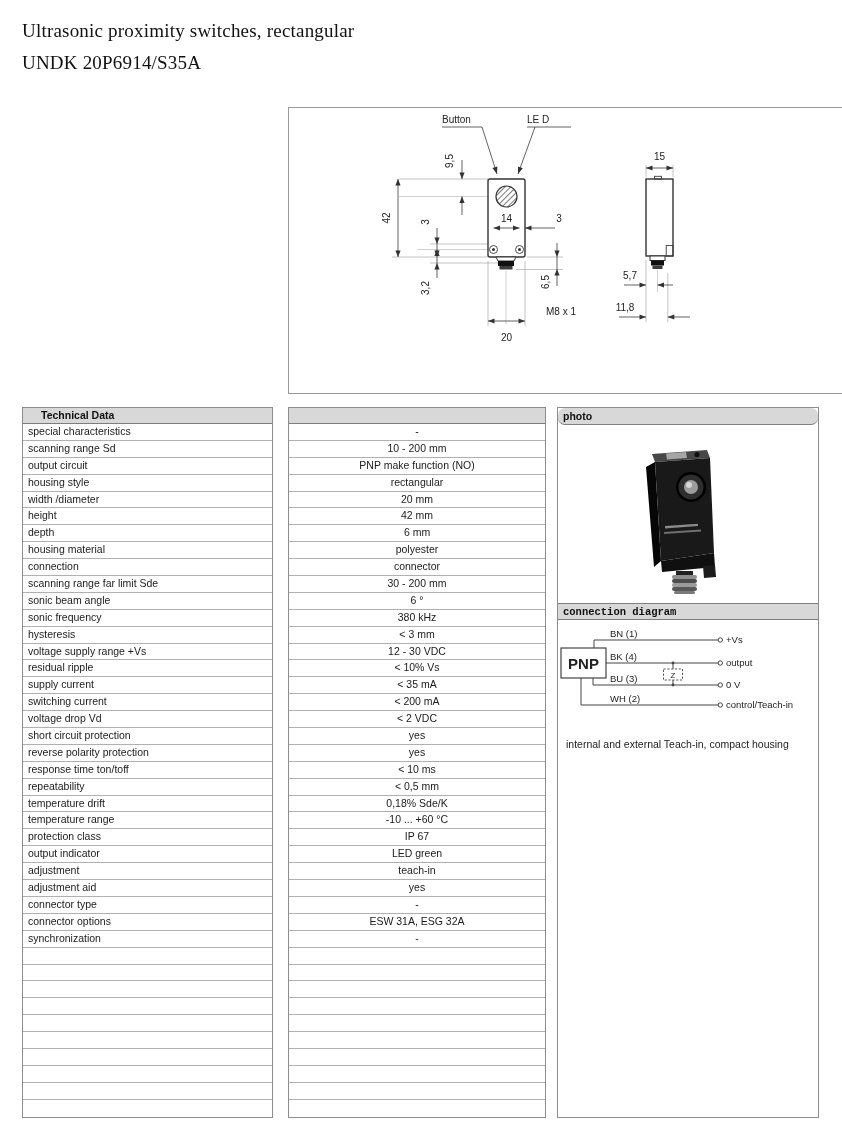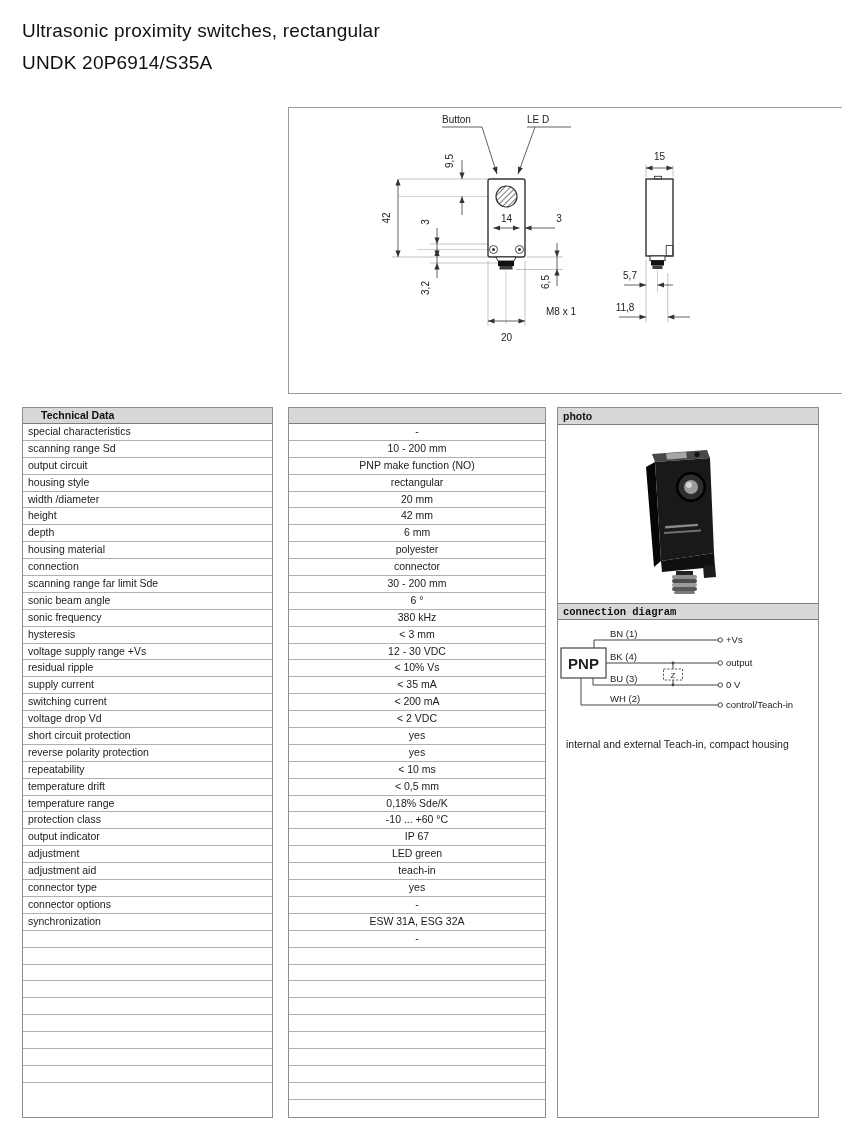--- a/index.html
+++ b/index.html
@@ -5,21 +5,21 @@
   * { box-sizing: border-box; margin: 0; padding: 0; }
   html,body { background:#fff; }
   body {
     width: 842px; height: 1132px; position: relative;
     font-family: "Liberation Sans", "DejaVu Sans", sans-serif;
     color:#1a1a1a;
   }
   .abs { position:absolute; }
 
   
-  .title { left:22px; font-size:19px; color:#111; letter-spacing:.2px; }
+  .title { left:22px; font-size:19px; color:#111; letter-spacing:.2px;font-family:Liberation Serif, serif; }
 
   
   #drawing-box { left:288px; top:107px; width:596px; height:287px;
     border:1px solid #9a9a9a; background:#fff; }
 
   
   .tcol { top:407px; height:711px; border:1px solid #8d8d8d; background:#fff; }
   #label-col { left:22px;  width:251px; }
   #value-col { left:288px; width:258px; }
   .col-header { height:16px; line-height:15px; background:#d8d8d8;
@@ -265,20 +265,23 @@
     <div class="trow">
       <span>voltage drop Vd</span>
     </div>
     <div class="trow">
       <span>short circuit protection</span>
     </div>
     <div class="trow">
       <span>reverse polarity protection</span>
     </div>
     <div class="trow">
+      <span>response time ton/toff</span>
+    </div>
+    <div class="trow">
       <span>repeatability</span>
     </div>
     <div class="trow">
       <span>temperature drift</span>
     </div>
     <div class="trow">
       <span>temperature range</span>
     </div>
     <div class="trow">
       <span>protection class</span>
@@ -454,21 +457,21 @@
     </div>
     <div class="trow tcenter">
       <span></span>
     </div>
     <div class="trow tcenter">
       <span></span>
     </div>
 </div>
 
 <div class="abs" id="right-panel">
-  <div class="panel-header" style="top:0;">photo</div>
+  <div class="panel-header" style="top:0;border-radius:7px;">photo</div>
 
   <svg id="photo-svg" width="260" height="178" viewBox="0 0 260 178">
     <g>
 
       <polygon points="94,29 149,25 152,33 97,37" fill="#474747"></polygon>
       <polygon points="108,28.5 128,27 129,33 109,34.5" fill="#a6a6a6"></polygon>
       <circle cx="139" cy="29.5" r="2.6" fill="#101010"></circle>
 
       <polygon points="88,42 97,37 103,136 96,142" fill="#060606"></polygon>
 

